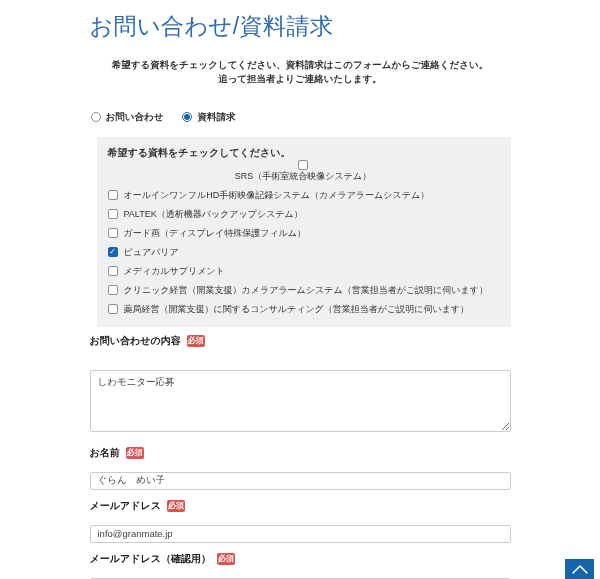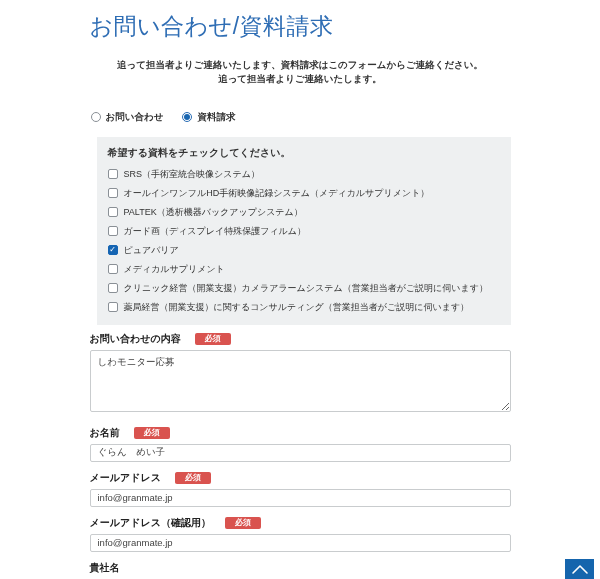--- a/index.html
+++ b/index.html
@@ -27,66 +27,66 @@
   }
   .radio-circle.selected{border-color:#2a6db5;}
   .radio-dot{width:6px;height:6px;border-radius:50%;background:#1a66b0;}
   .radio-label{font-size:9.5px;font-weight:600;color:#333;}
   .materials-box{
     margin:13px 0 0 7px;background:#eef0f1;
     padding:9px 12px 11px 11px;box-sizing:border-box;
   }
   .materials-heading{font-size:10px;font-weight:bold;color:#333;}
   .check-row{display:flex;align-items:center;column-gap:6px;margin-top:6px;cursor:pointer;}
-  #materials-list .check-row:first-child{margin-top:8px;}
+  #materials-list .check-row:first-child{margin-top:0;flex-direction:column;}
   .checkbox{
     width:10px;height:10px;box-sizing:border-box;flex:0 0 auto;
     border:1px solid #8a9096;border-radius:2px;background:#fff;
     display:inline-flex;align-items:center;justify-content:center;
     font-size:8px;line-height:1;color:#fff;
   }
   .checkbox.checked{background:#1565b3;border-color:#1565b3;}
   .check-label{font-size:9px;color:#333;}
   .field-group{margin-top:9px;}
   .field-group.first{margin-top:7px;}
   .field-group.after-textarea{margin-top:14px;}
   .field-label-row{display:flex;align-items:center;}
   .field-label{font-size:10px;font-weight:bold;color:#222;}
   .badge{
-    margin-left:14px;background:#d9534f;color:#fff;
+    margin-left:6px;background:#d9534f;color:#fff;
     font-size:8px;font-weight:bold;line-height:1;
-    padding:2px 10px;border-radius:2px;
+    padding:2px 1px;border-radius:2px;
   }
   .textarea{
     display:block;width:100%;height:62px;box-sizing:border-box;
-    margin-top:4px;border:1px solid #c9ccce;border-radius:2px;
+    margin-top:22px;border:1px solid #c9ccce;border-radius:2px;
     font-family:inherit;font-size:9.5px;color:#444;
     padding:5px 7px;resize:vertical;background:#fff;outline:none;
   }
   .input{
     display:block;width:100%;height:18px;box-sizing:border-box;
-    margin-top:4px;border:1px solid #c9ccce;border-radius:2px;
+    margin-top:12px;border:1px solid #c9ccce;border-radius:2px;
     font-family:inherit;font-size:9.5px;color:#444;
     padding:0 7px;background:#fff;outline:none;
   }
   .back-to-top{
     position:absolute;left:565px;top:559px;width:29px;height:29px;
     background:#1565ad;cursor:pointer;
     display:flex;align-items:flex-start;justify-content:center;
   }
   .back-to-top svg{margin-top:4px;display:block;}
 </style>
 </head>
 <body>
 
 <div class="container">
 
   <h1 class="page-title">お問い合わせ/資料請求</h1>
 
-  <p class="subtitle"><span>追って担当者よりご連絡いたします、資料請求はこのフォームからご連絡ください。</span><br><span>追って担当者よりご連絡いたします。</span></p>
+  <p class="subtitle"><span>希望する資料をチェックしてください、資料請求はこのフォームからご連絡ください。</span><br><span>追って担当者よりご連絡いたします。</span></p>
 
   <div class="radio-row" id="radio-row">
       <label class="radio-option">
         <span class="radio-circle"></span>
         <span class="radio-label">お問い合わせ</span>
       </label>
       <label class="radio-option">
         <span class="radio-circle selected">
           <span class="radio-dot"></span>
         </span>
@@ -96,21 +96,21 @@
 
   <div class="materials-box">
     <div class="materials-heading">希望する資料をチェックしてください。</div>
     <div id="materials-list">
         <label class="check-row">
           <span class="checkbox"></span>
           <span class="check-label">SRS（手術室統合映像システム）</span>
         </label>
         <label class="check-row">
           <span class="checkbox"></span>
-          <span class="check-label">オールインワンフルHD手術映像記録システム（メディカルサプリメント）</span>
+          <span class="check-label">オールインワンフルHD手術映像記録システム（カメラアラームシステム）</span>
         </label>
         <label class="check-row">
           <span class="checkbox"></span>
           <span class="check-label">PALTEK（透析機器バックアップシステム）</span>
         </label>
         <label class="check-row">
           <span class="checkbox"></span>
           <span class="check-label">ガード画（ディスプレイ特殊保護フィルム）</span>
         </label>
         <label class="check-row">

